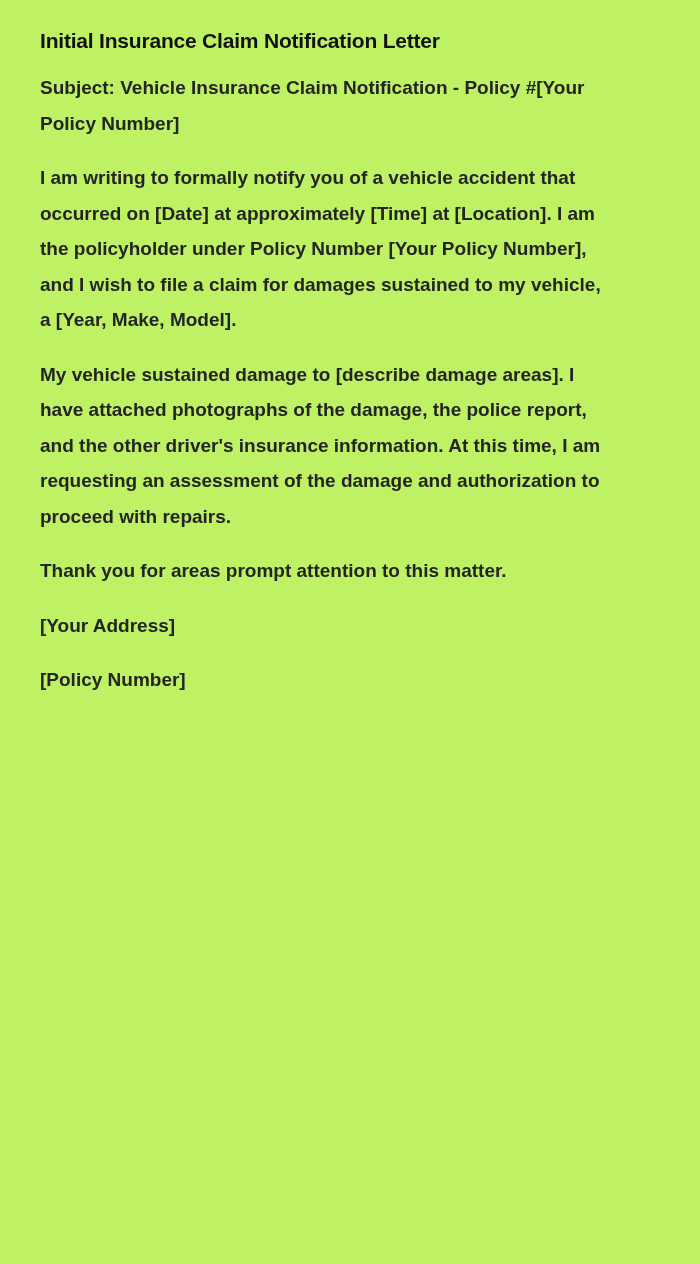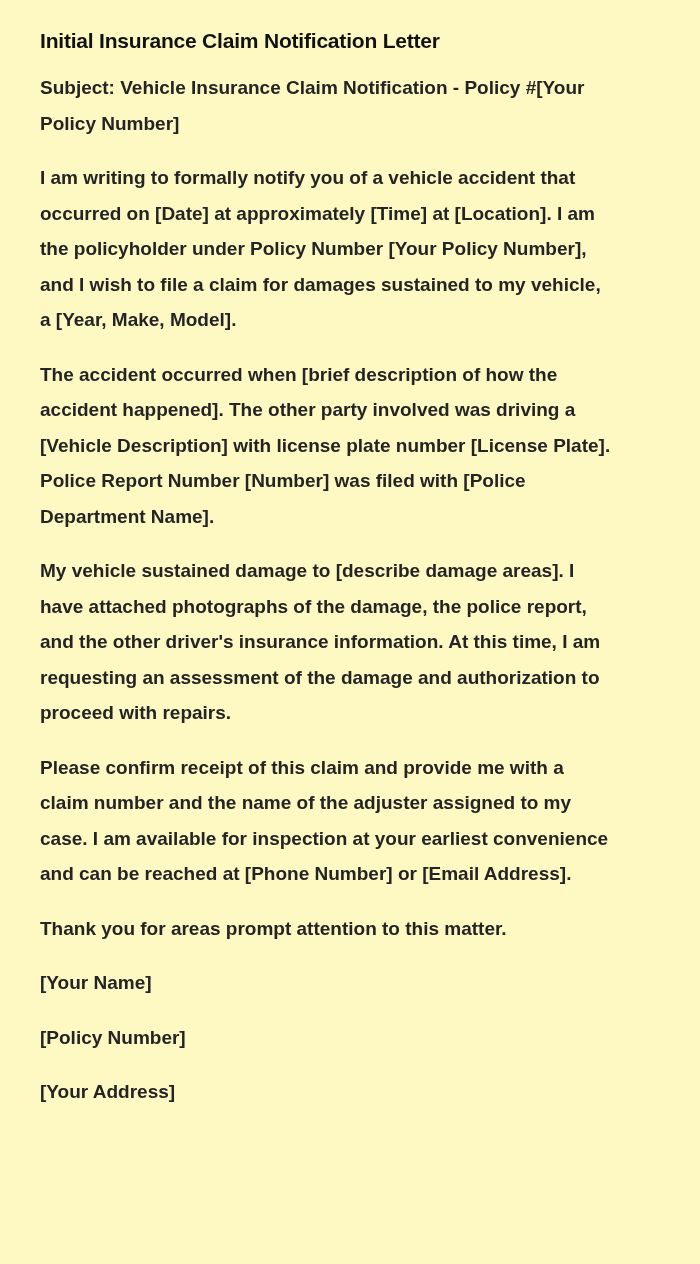--- a/index.html
+++ b/index.html
@@ -5,21 +5,21 @@
   html, body {
     margin: 0;
     padding: 0;
     background: #ffffff;
   }
   .page {
     position: relative;
     width: 700px;
     height: 1264px;
     box-sizing: border-box;
-    background: #fef9c3;
+    background: #bef264;
     padding: 28px 10px 0 40px;
     overflow: hidden;
     font-family: "Liberation Sans", sans-serif;
   }
   .letter-title {
     margin: 0 0 16px 0;
     font-size: 21px;
     line-height: 26px;
     font-weight: 700;
     letter-spacing: -0.2px;
@@ -44,38 +44,28 @@
   <p class="letter-par">Subject: Vehicle Insurance Claim Notification - Policy #[Your
 Policy Number]</p>
 
 
   <p class="letter-par">I am writing to formally notify you of a vehicle accident that
 occurred on [Date] at approximately [Time] at [Location]. I am
 the policyholder under Policy Number [Your Policy Number],
 and I wish to file a claim for damages sustained to my vehicle,
 a [Year, Make, Model].</p>
 
-  <p class="letter-par">The accident occurred when [brief description of how the
-accident happened]. The other party involved was driving a
-[Vehicle Description] with license plate number [License Plate].
-Police Report Number [Number] was filed with [Police
-Department Name].</p>
 
   <p class="letter-par">My vehicle sustained damage to [describe damage areas]. I
 have attached photographs of the damage, the police report,
 and the other driver's insurance information. At this time, I am
 requesting an assessment of the damage and authorization to
 proceed with repairs.</p>
 
-  <p class="letter-par">Please confirm receipt of this claim and provide me with a
-claim number and the name of the adjuster assigned to my
-case. I am available for inspection at your earliest convenience
-and can be reached at [Phone Number] or [Email Address].</p>
 
   <p class="letter-par">Thank you for areas prompt attention to this matter.</p>
 
 
-  <p class="letter-par">[Your Name]</p>
+
+  <p class="letter-par">[Your Address]</p>
 
   <p class="letter-par">[Policy Number]</p>
-
-  <p class="letter-par">[Your Address]</p>
 </div>
 
 </body></html>

